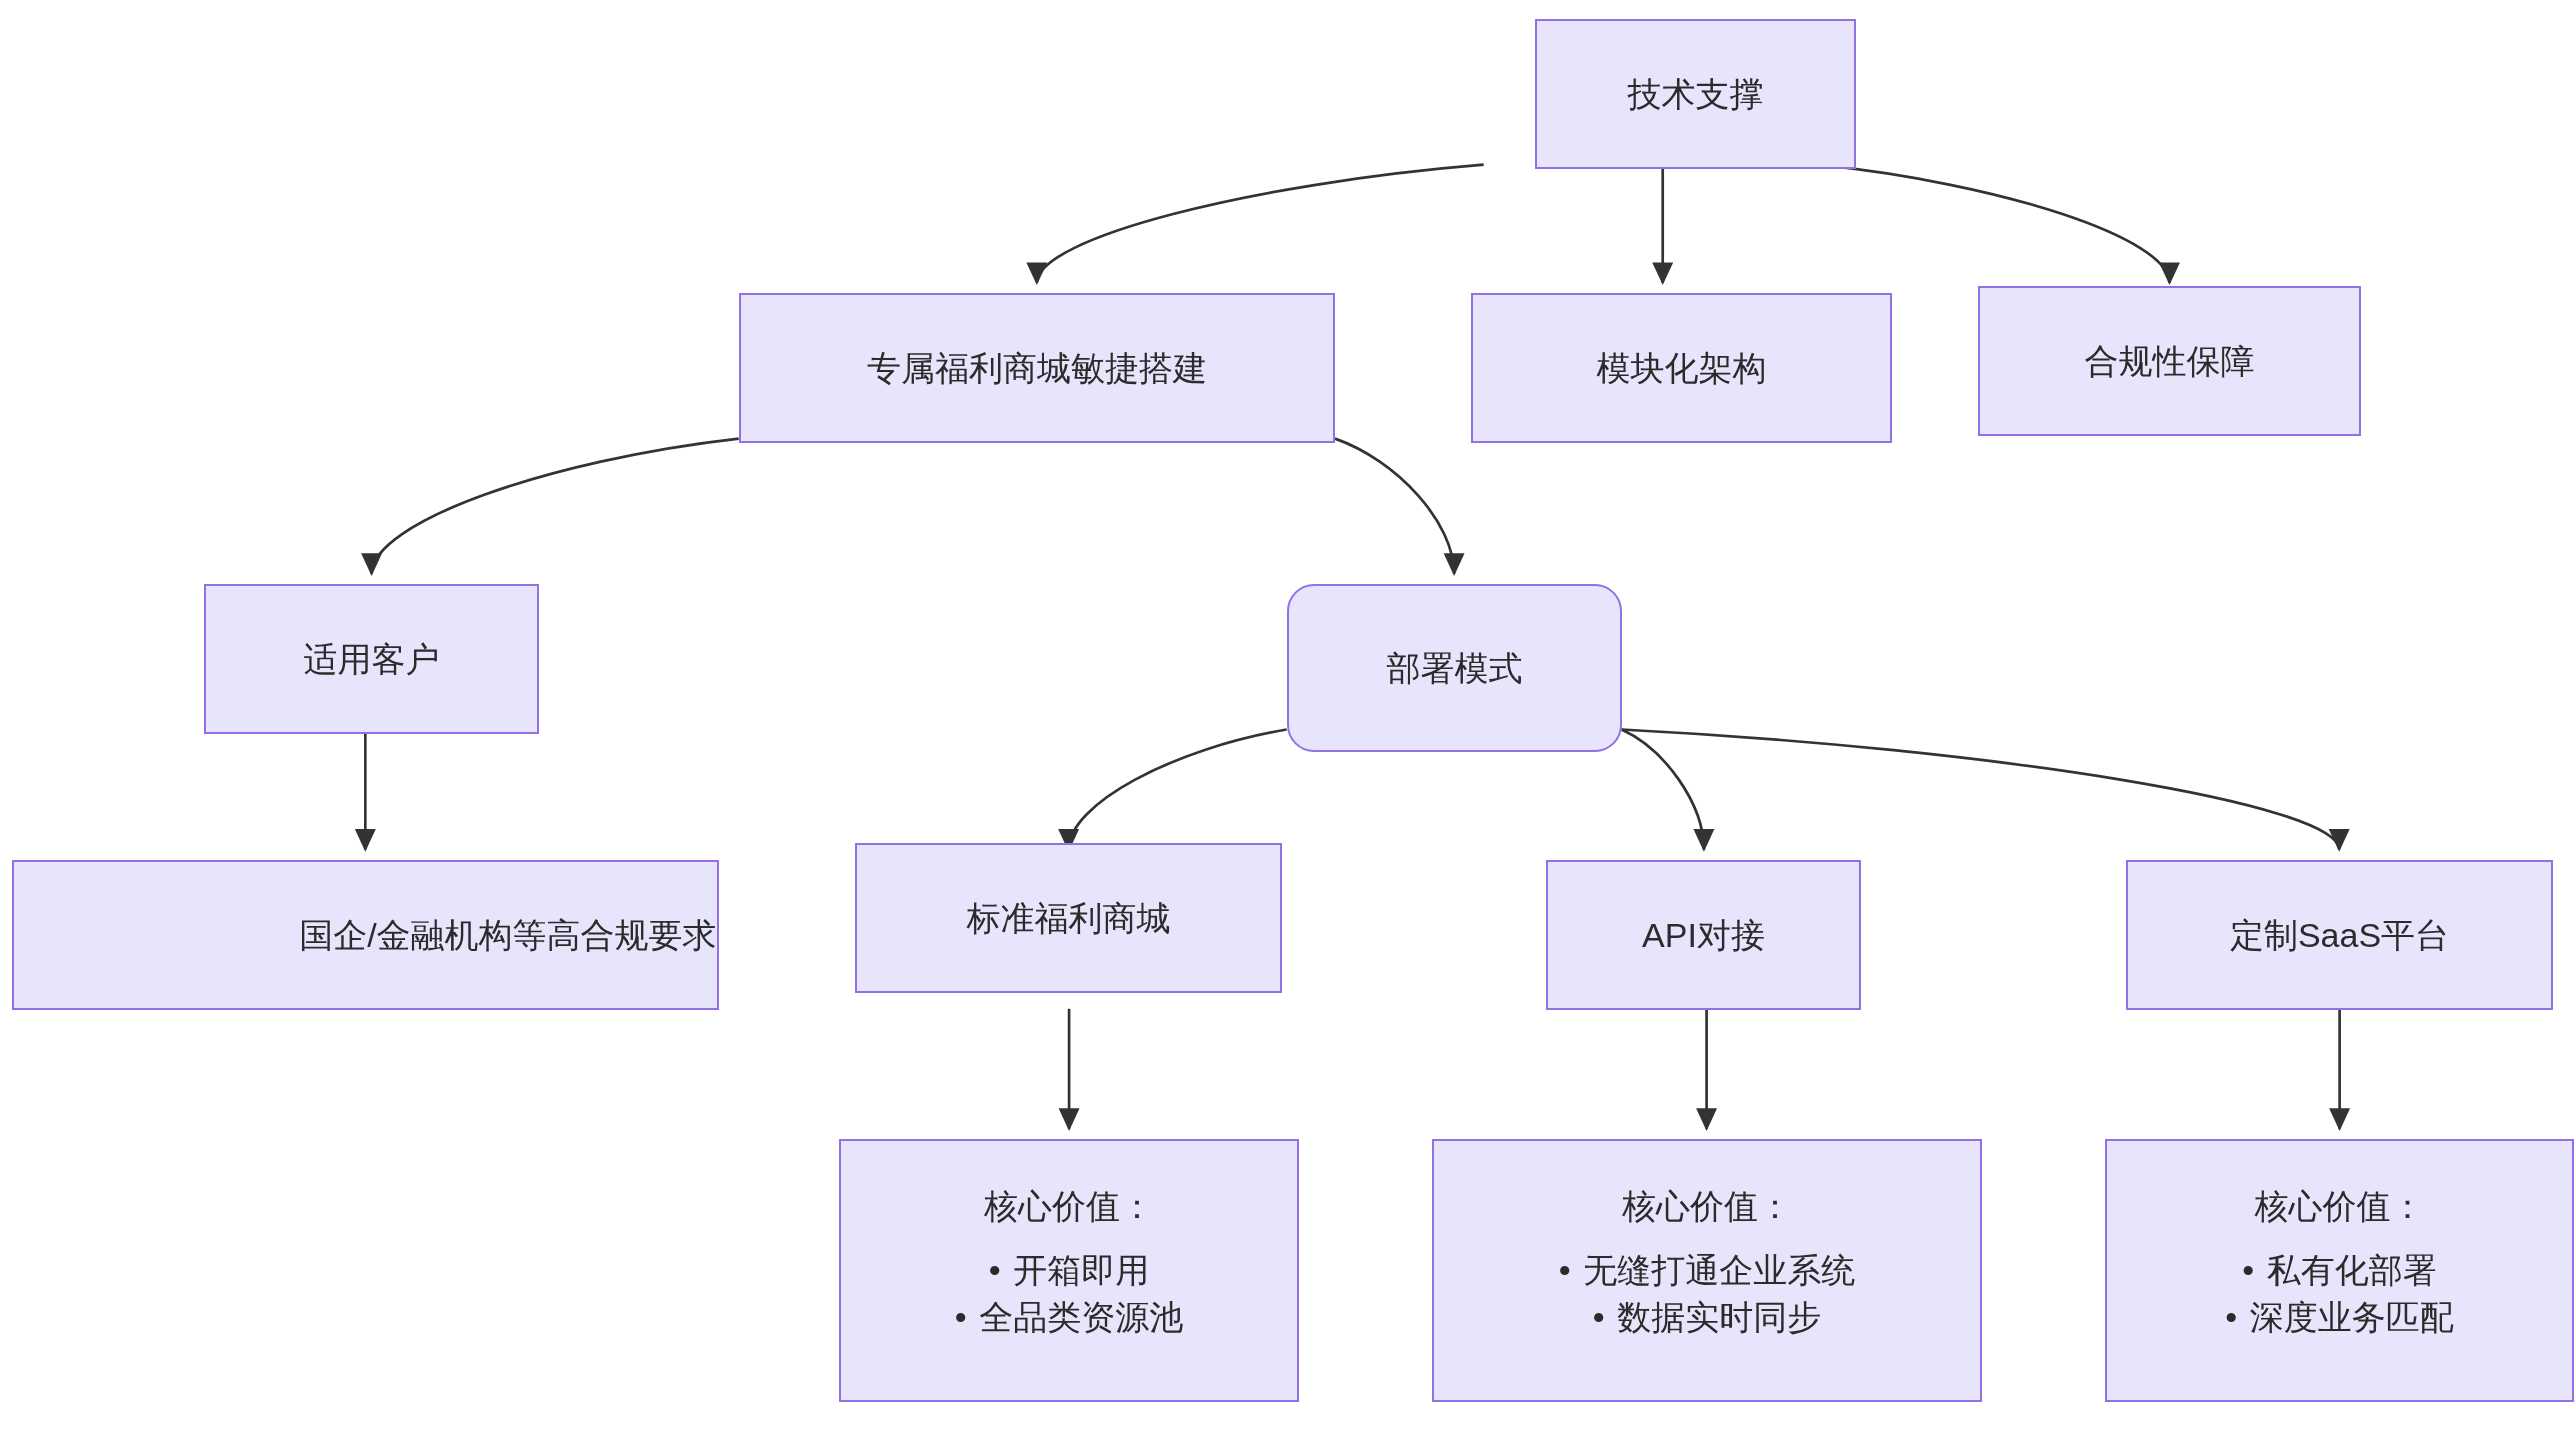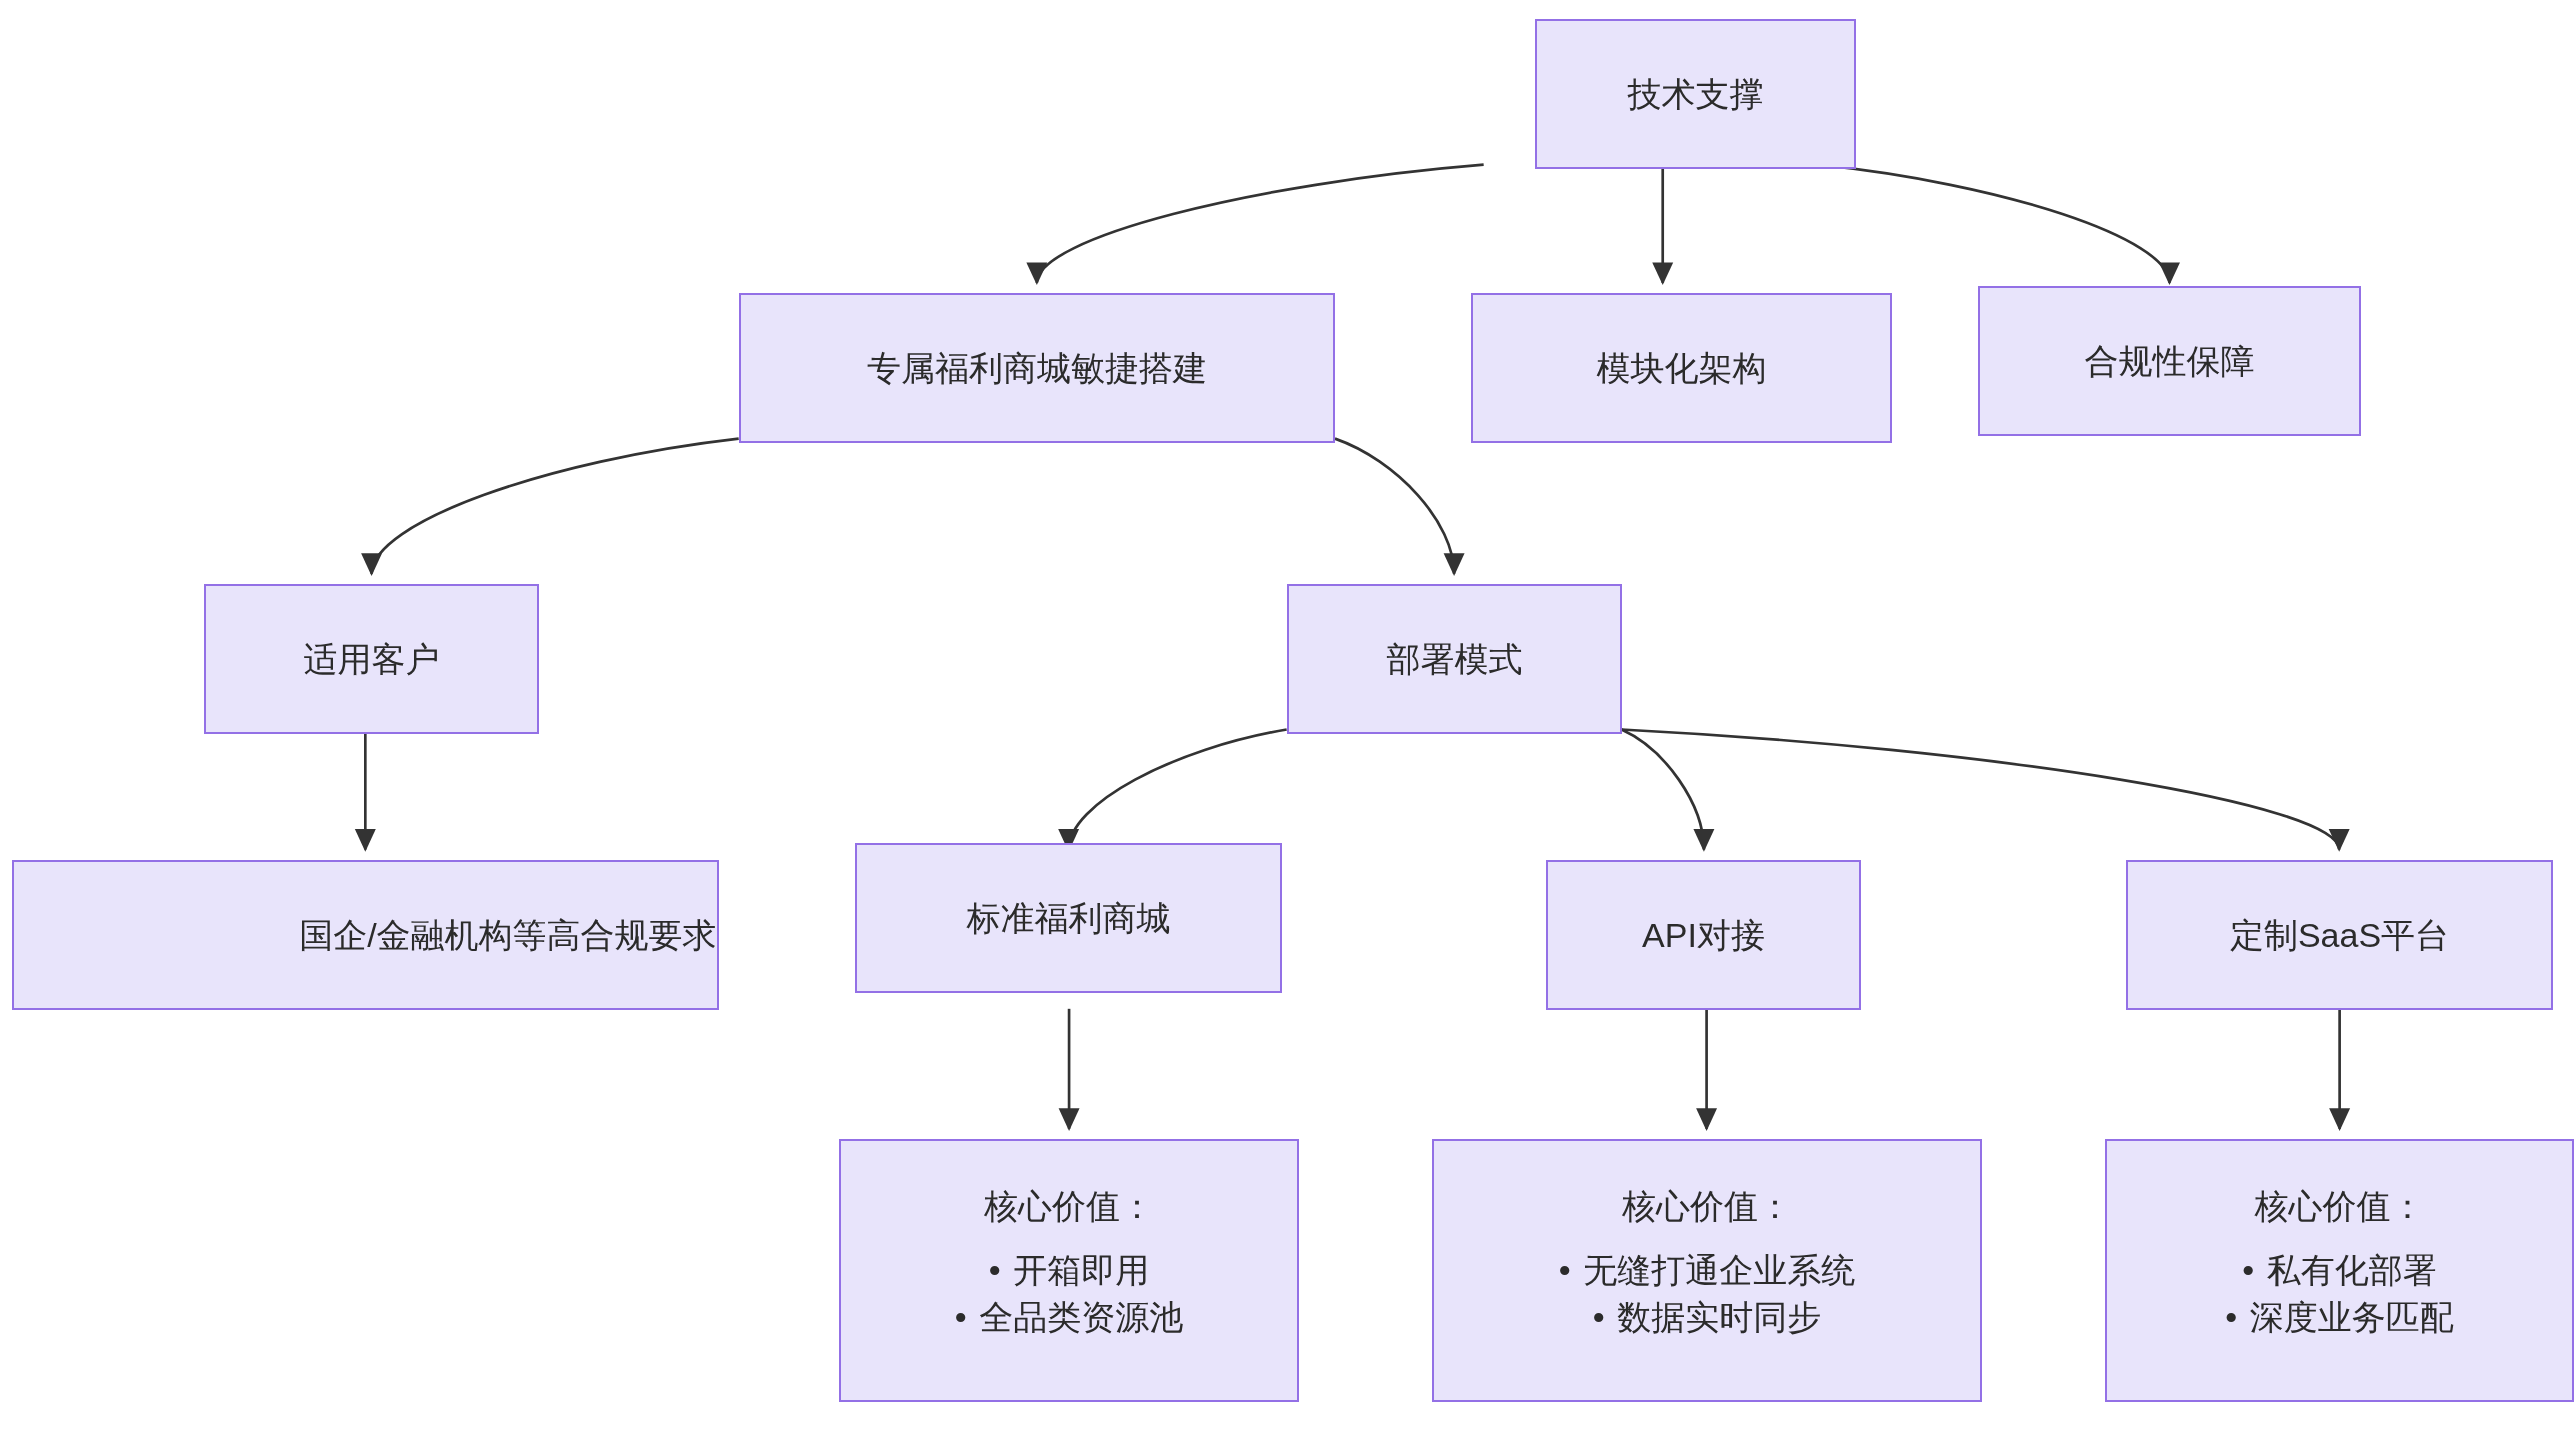--- a/index.html
+++ b/index.html
@@ -93,21 +93,21 @@
       </div>
       <div class="node" style="left: 1471px; top: 293px; width: 421px; height: 150px;">
         <span class="title">模块化架构</span>
       </div>
       <div class="node" style="left: 1978px; top: 286px; width: 383px; height: 150px;">
         <span class="title">合规性保障</span>
       </div>
       <div class="node" style="left: 204px; top: 584px; width: 335px; height: 150px;">
         <span class="title">适用客户</span>
       </div>
-      <div class="node" style="left: 1287px; top: 584px; width: 335px; height: 150px;">
+      <div class="node" style="left: 1287px; top: 584px; width: 335px; height: 168px; border-radius: 27px;">
         <span class="title">部署模式</span>
       </div>
       <div class="node" style="left: 11.6px; top: 860px; width: 707px; height: 150px; align-items: flex-end;">
         <span class="title">国企/金融机构等高合规要求</span>
       </div>
       <div class="node" style="left: 855px; top: 843px; width: 427px; height: 150px;">
         <span class="title">标准福利商城</span>
       </div>
       <div class="node" style="left: 1546px; top: 860px; width: 315px; height: 150px;">
         <span class="title">API对接</span>

